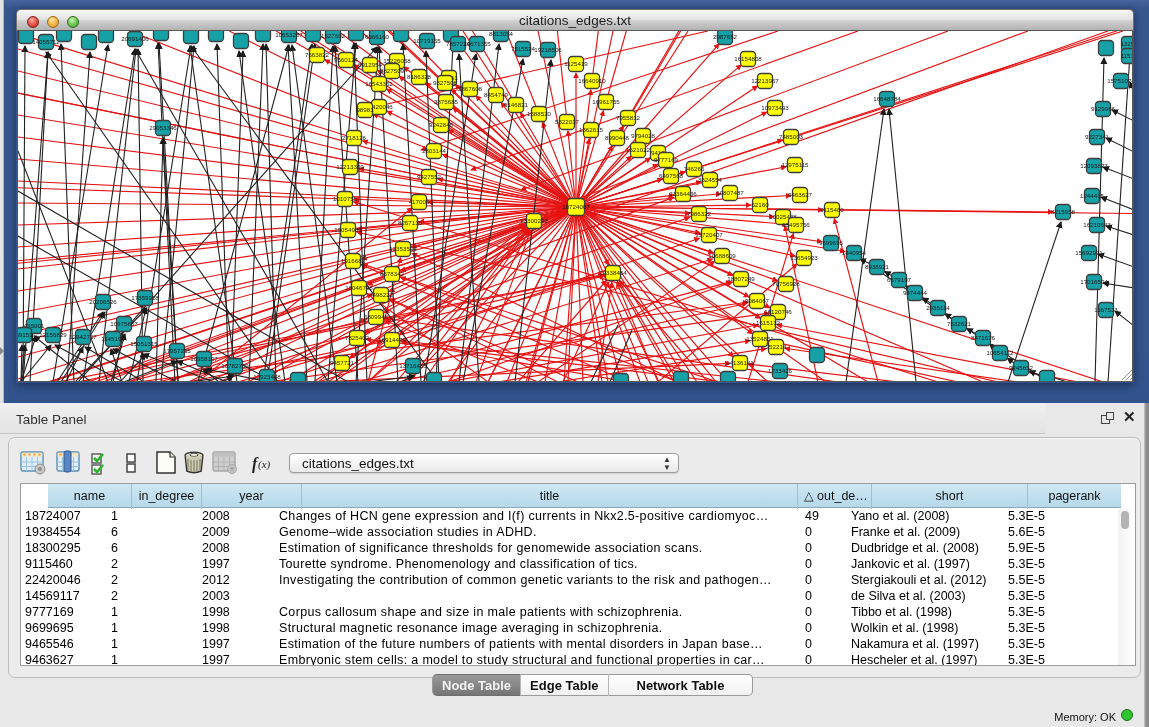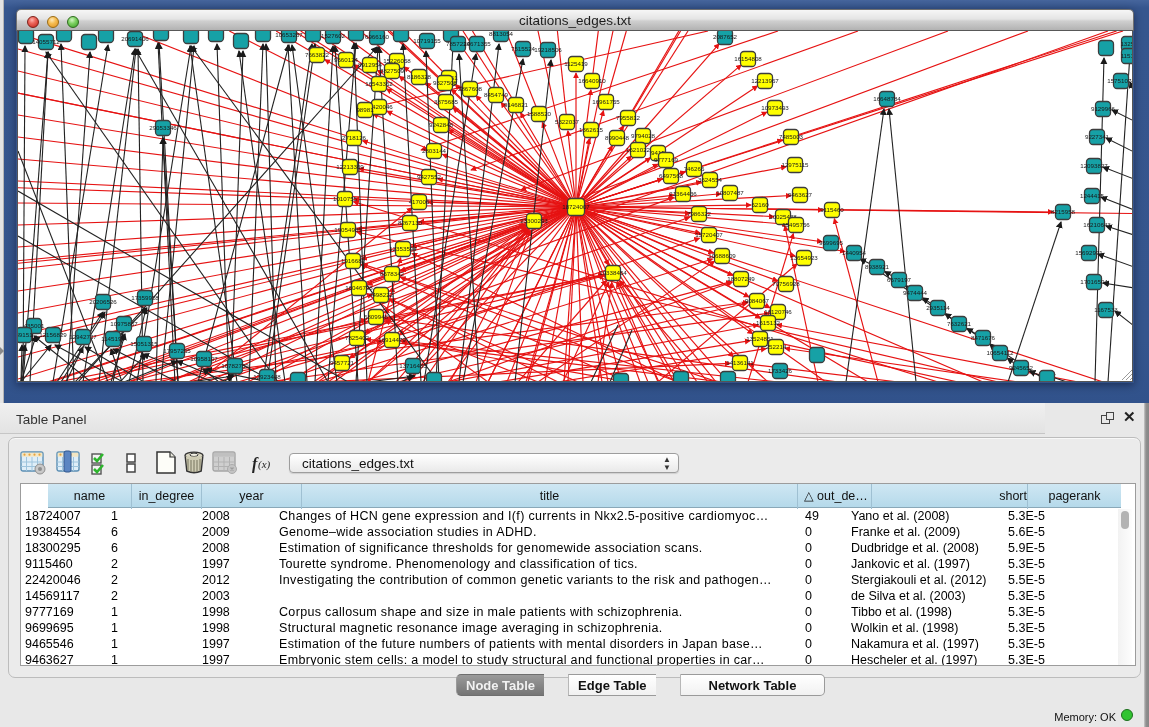--- a/index.html
+++ b/index.html
@@ -40,21 +40,21 @@
 .c1 { left:90px;  width:62px; }
 .c2 { left:181px; width:72px; }
 .c3 { left:258px; width:492px; letter-spacing:0.33px; }
 .c4 { left:756px; width:66px;margin-left:28px; }
 .c5 { left:830px; width:150px; }
 .c6 { left:987px; width:86px; }
 #vscroll { position:absolute; right:3px; top:25px; width:14px; height:158px; background:linear-gradient(90deg,#f2f2f2,#fdfdfd); }
 #vthumb { position:absolute; left:3px; top:2px; width:8px; height:18px; background:#b3b3b3; border-radius:4px; }
 
 #tabs { position:absolute; left:423px; top:236px; height:22px; font-size:13px; font-weight:bold; }
-.tab { position:relative; float:left; height:22px; line-height:21px; padding:0 9px; background:linear-gradient(#ffffff,#f1f1f1); border-top:1px solid #9a9a9a; border-bottom:1px solid #9a9a9a; color:#111;margin-left:24px; }
+.tab { position:relative; float:left; height:22px; line-height:21px; padding:0 9px; background:linear-gradient(#ffffff,#f1f1f1); border-top:1px solid #9a9a9a; border-bottom:1px solid #9a9a9a; color:#111; }
 .tab.sel { background:linear-gradient(#9a9a9a,#757575); color:#f2f2f2; border-color:#6e6e6e; }
 .tab.first { border-left:1px solid #9a9a9a; border-radius:5px 0 0 5px; }
 .tab.last { border-right:1px solid #9a9a9a; border-radius:0 5px 5px 0; }
 .tab.mid { border-left:1px solid #b7b7b7; }
 #memline { position:absolute; right:33px; top:308px; font-size:11px; color:#111; }
 #memdot { position:absolute; left:1121px; top:709px; width:12px; height:12px; border-radius:50%; background:#31c431; border:1.5px solid #1c6e1c; }
 #rightstrip { position:absolute; left:1144px; top:403px; width:5px; height:324px; background:linear-gradient(90deg,#c9c9c9,#8f8f8f 40%,#868686); }
 </style></head>
 <body>
 <div id="page">
@@ -766,21 +766,21 @@
           <div class="lbl">citations_edges.txt</div>
           <div class="sp">▲<br>▼</div>
         </div>
       <div id="grid">
         <div id="thead">
           <div class="th" style="left:0;width:84px;">name</div>
           <div class="th" style="left:84px;width:70px;">in_degree</div>
           <div class="th" style="left:154px;width:100px;">year</div>
           <div class="th" style="left:254px;width:496px;text-align:center;">title</div>
           <div class="th" style="left:750px;width:74px;text-align:left;padding-left:6px;">△ out_de…</div>
-          <div class="th" style="left:824px;width:156px;text-align:right;">short</div>
+          <div class="th" style="left:824px;width:156px;">short</div>
           <div class="th" style="left:980px;width:93px;border-right:none;">pagerank</div>
         </div>
         <div id="tbody">
 <div class="tr">
               <div class="c c0">18724007</div>
               <div class="c c1">1</div>
               <div class="c c2">2008</div>
               <div class="c c3">Changes of HCN gene expression and I(f) currents in Nkx2.5-positive cardiomyoc…</div>
               <div class="c c4">49</div>
               <div class="c c5">Yano et al. (2008)</div>

